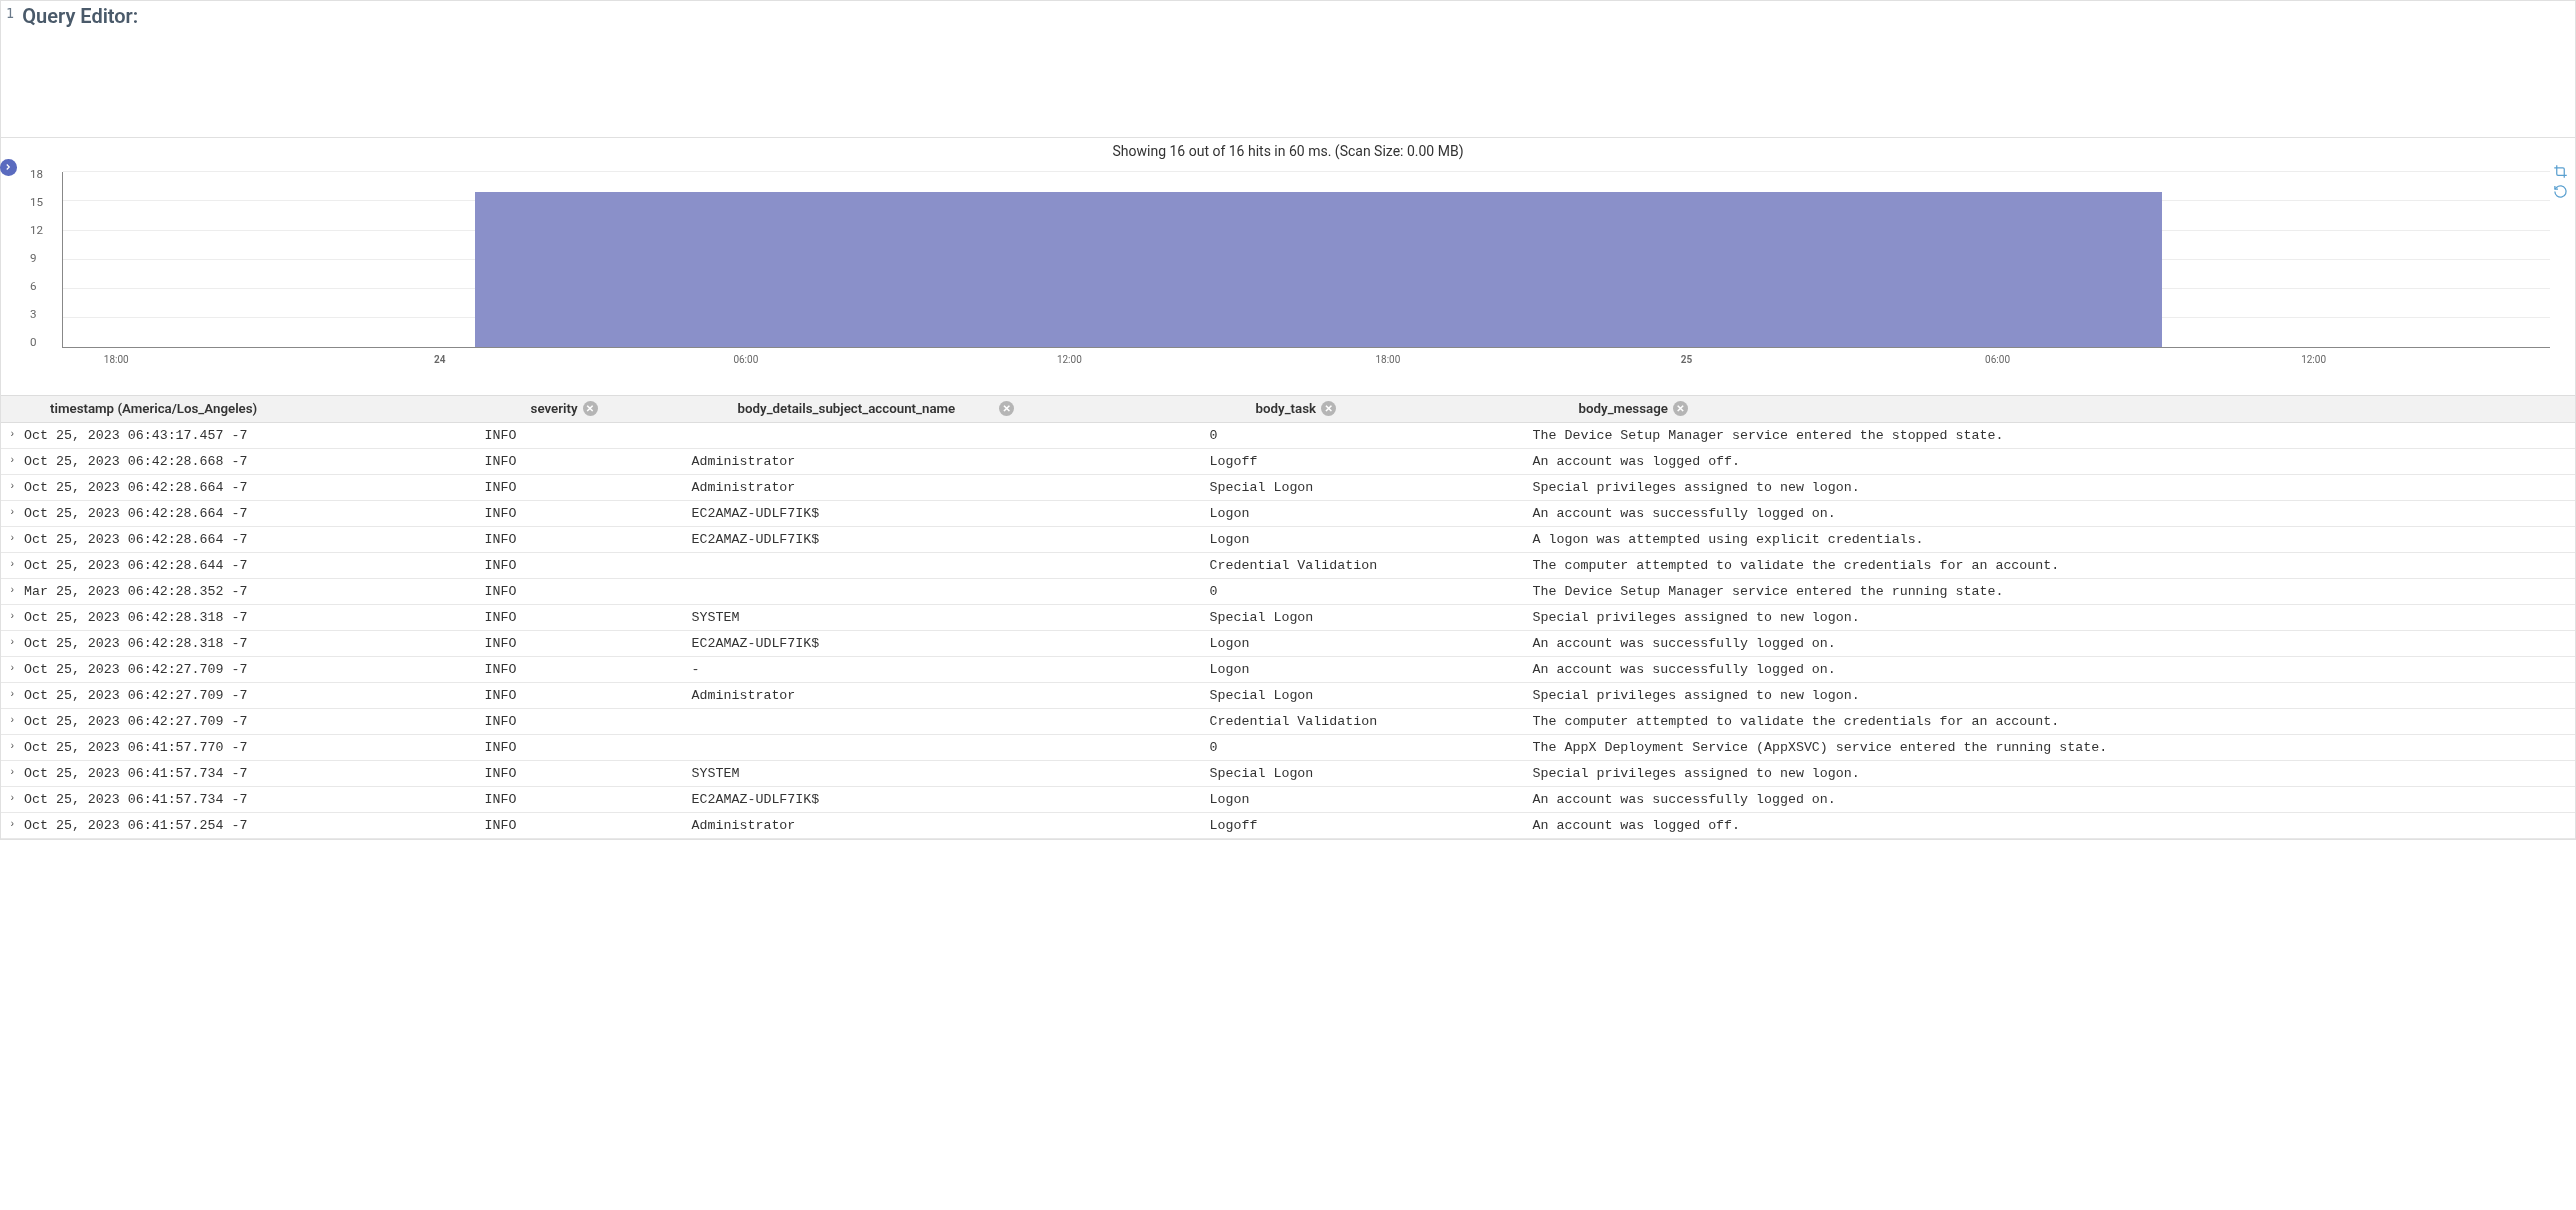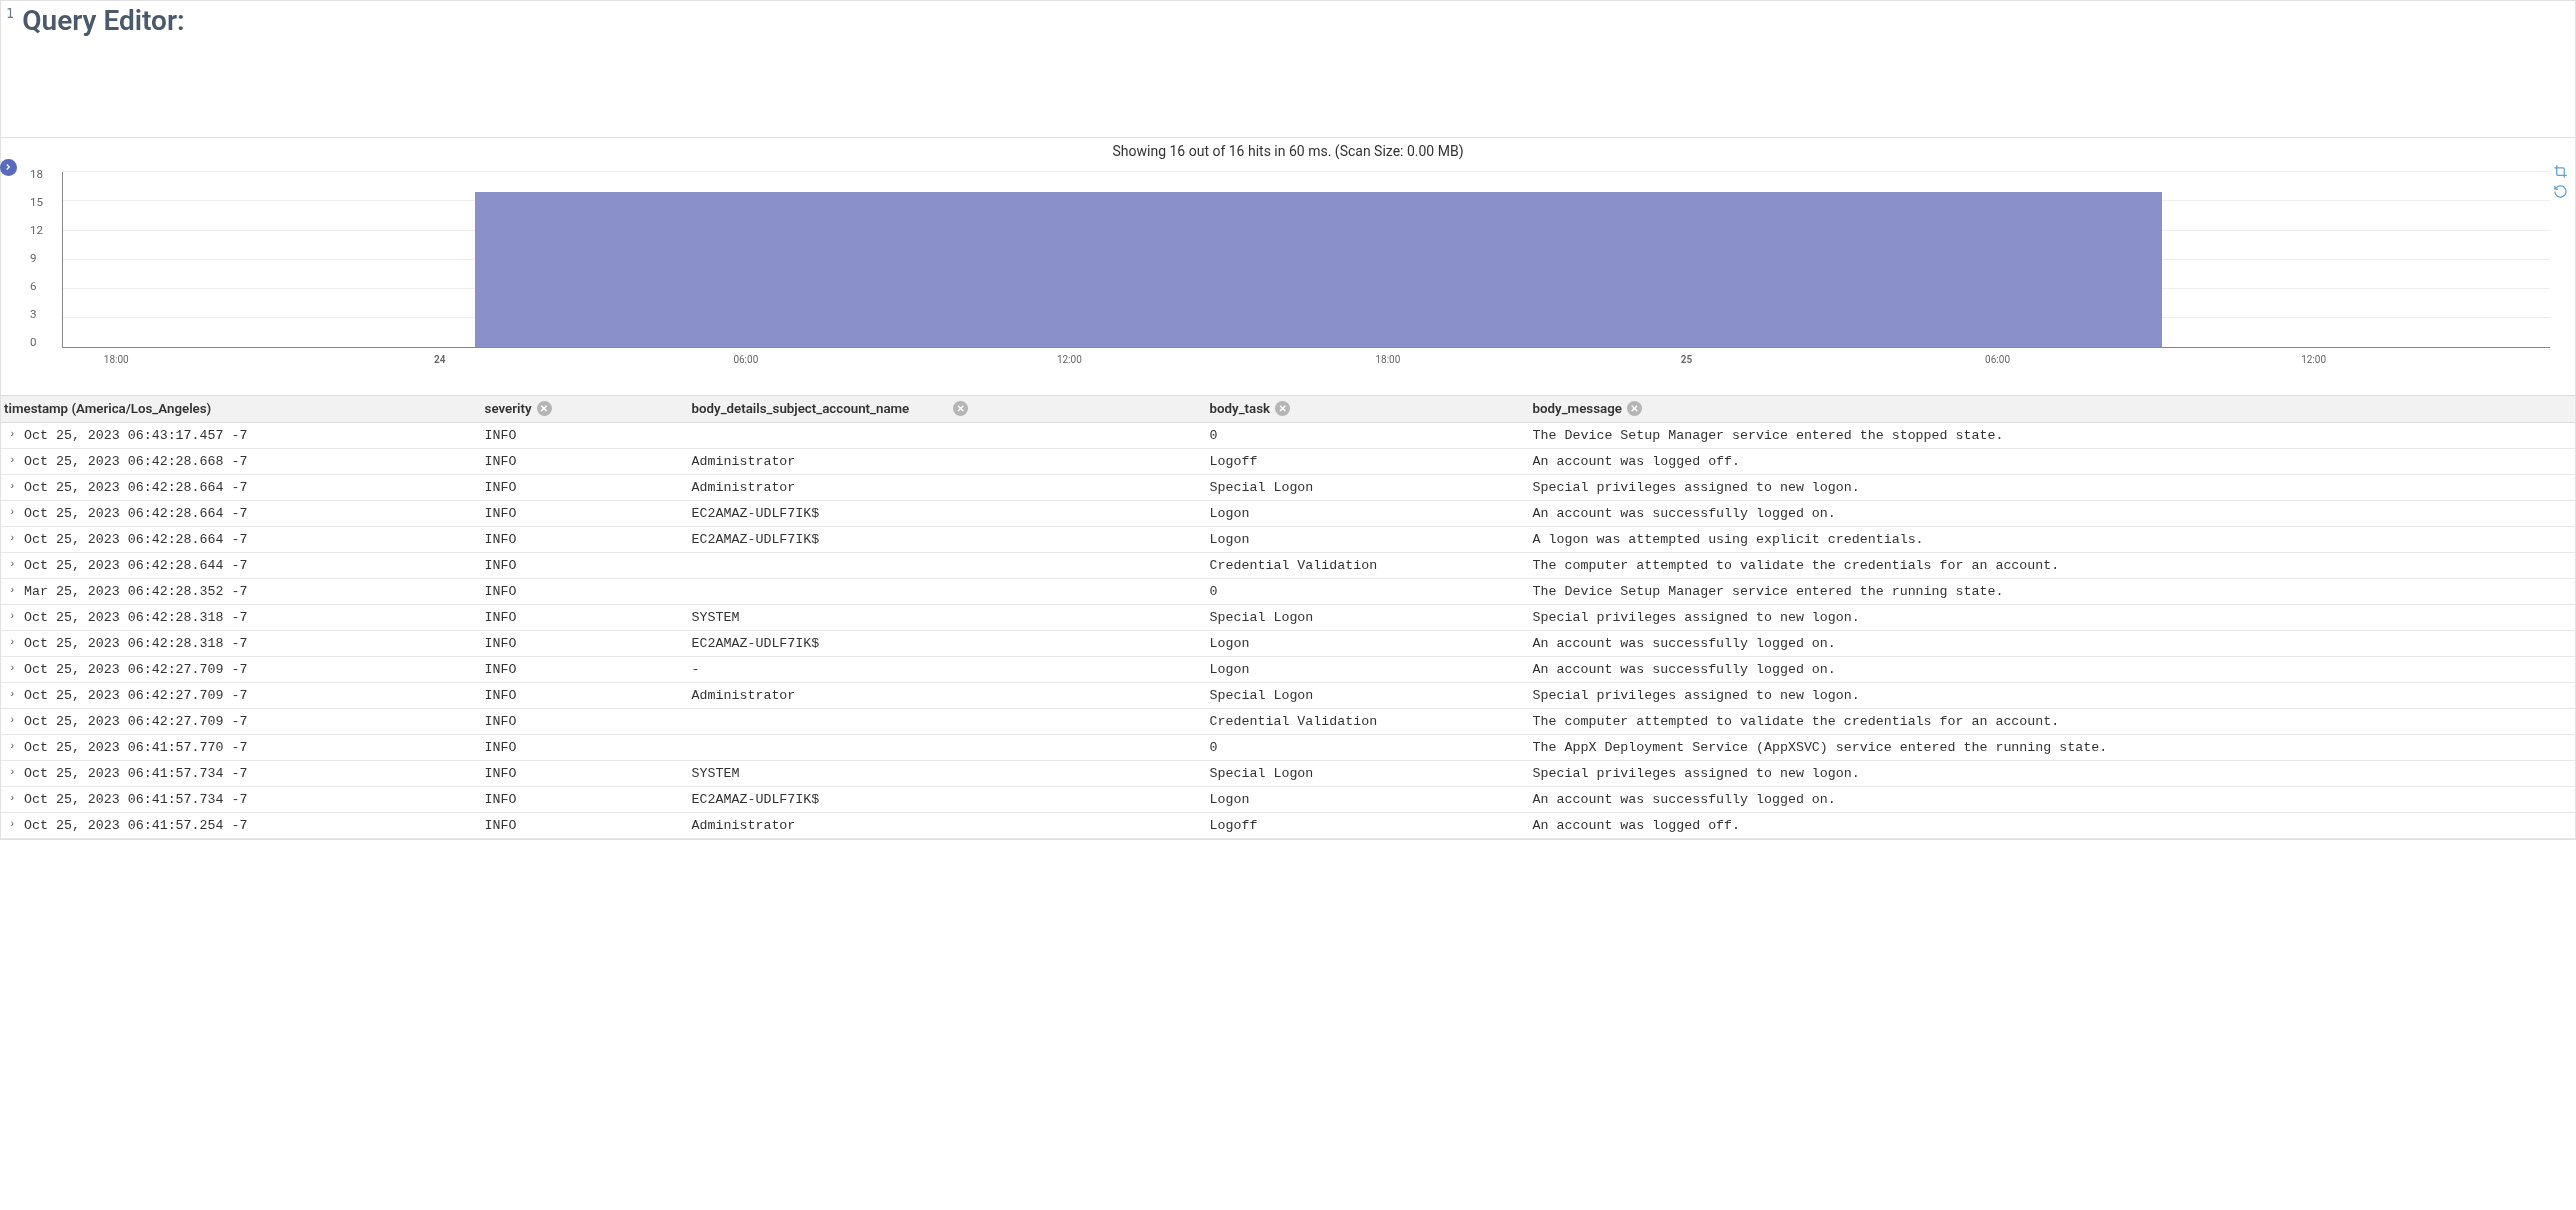--- a/index.html
+++ b/index.html
@@ -22,21 +22,21 @@
   border-bottom: 0.8px solid #e0e0e0;
   min-height: 137px;
 }
 .line-gutter {
   color: #6a7a8a;
   font-size: 13.3px;
   padding: 3.3px 3.3px 3.3px 1.7px;
   font-family: Menlo, Monaco, monospace;
 }
 .editor-title {
-  font-size: 28px;
+  font-size: 20px;
   font-weight: 600;
   color: #4a5a6a;
   padding: 1.7px 5px;
 }
 .expand-btn {
   position: absolute;
   top: 159px;
   left: 0;
   width: 16.6px;
   height: 16.6px;
@@ -137,21 +137,21 @@
   border-bottom: 0.8px solid #ddd;
   font-size: 13.3px;
   font-weight: 600;
 }
 .th {
   padding: 5.8px 6.6px;
   display: flex;
   align-items: center;
   gap: 5px;
 }
-.col-ts { width: 477px; padding-left: 3px; }
+.col-ts { width: 477px; padding-left: 3px; margin-left: 46px; }
 .col-sev { width: 207px; }
 .col-acc { width: 518px; gap: 44px; }
 .col-task { width: 323px; }
 .col-msg { flex: 1; }
 .remove-badge {
   width: 15px;
   height: 15px;
   border-radius: 50%;
   background: #b5b5b5;
   color: #fff;

